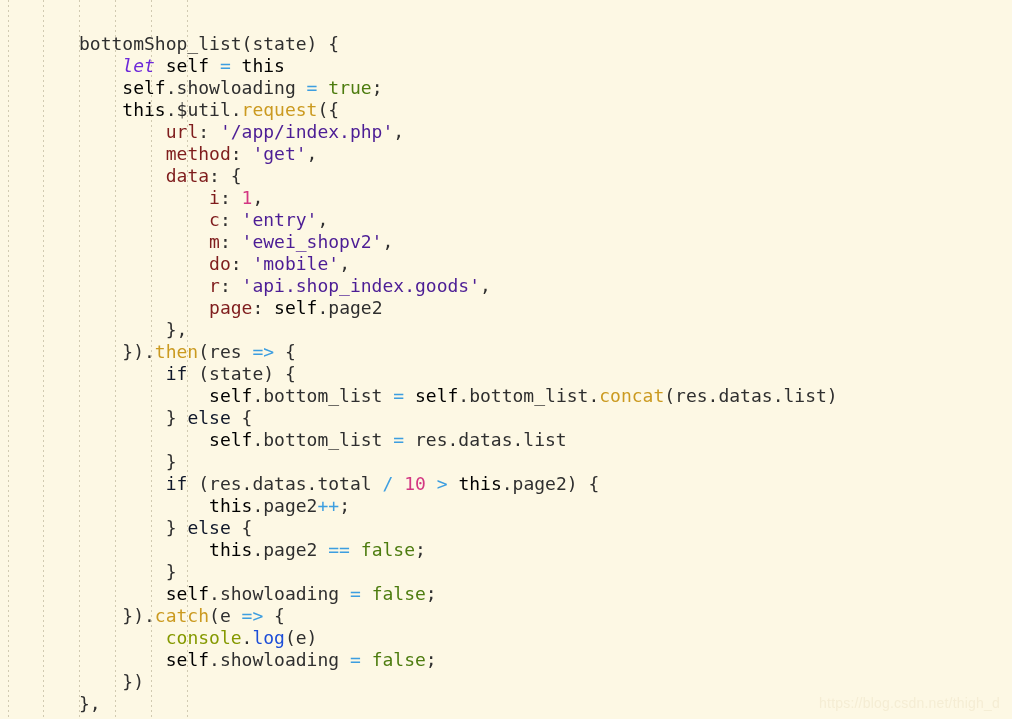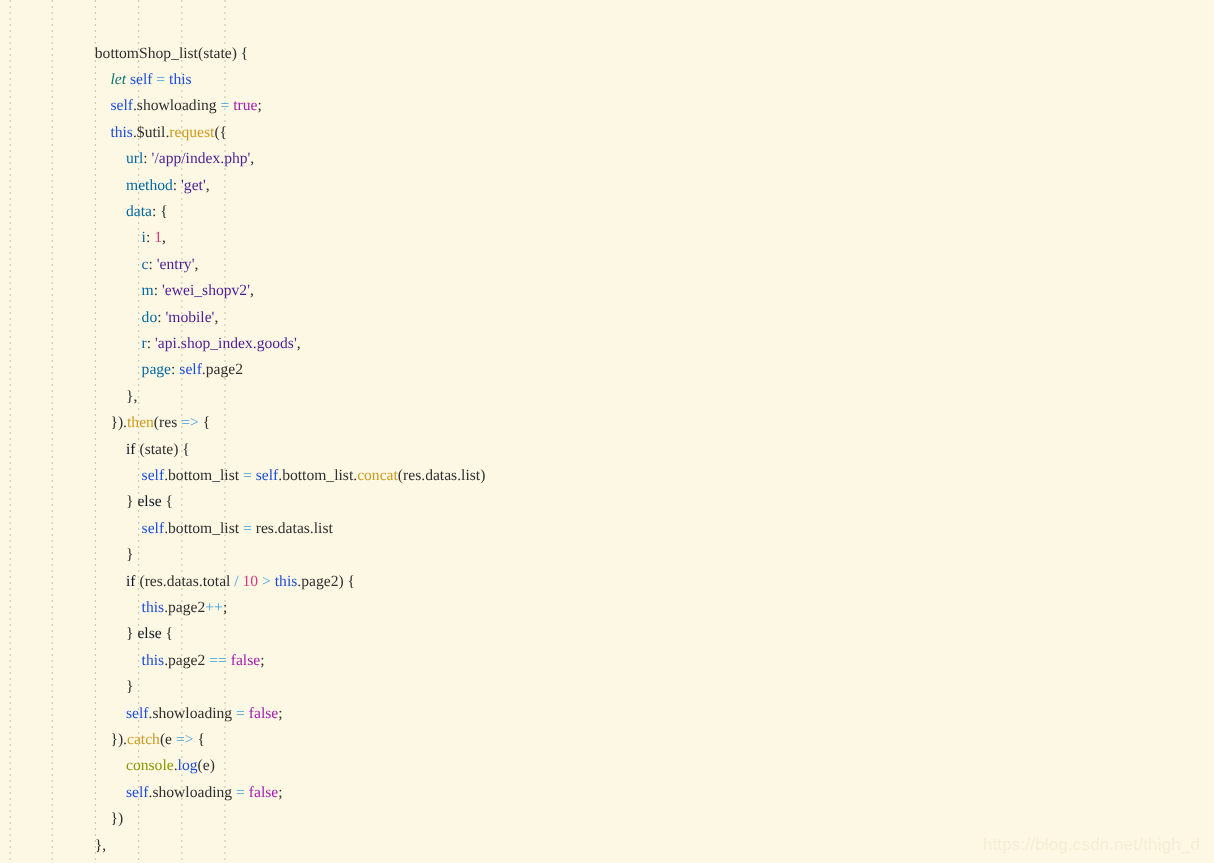--- a/index.html
+++ b/index.html
@@ -44,44 +44,43 @@
     background-size: 1px 5px;
     background-repeat: repeat-y;
     opacity: 0.85;
   }
 
   #code-block {
     position: absolute;
     top: 33px;
     left: 0;
     width: 1012px;
-    font-size: 13px;
+    font-size: 18px;
     line-height: 22px;
     white-space: pre;
     letter-spacing: 0px;
-    font-family: Liberation Serif, serif;
   }
 
   .code-line {
     height: 22px;
     line-height: 22px;
     white-space: pre;
     padding-left: 79px;
     color: #2f2f2f;
   }
 
   
   .tok-plain   { color: #2f2f2f; }
   .tok-kw      { color: #0f172a; }            
-  .tok-let     { color: #0f766e; font-style: italic; }
-  .tok-this    { color: #1d4ed8; }            
-  .tok-prop    { color: #0369a1; }            
+  .tok-let     { color: #6d28d9; font-style: italic; }
+  .tok-this    { color: #000000; }            
+  .tok-prop    { color: #7f1d1d; }            
   .tok-str     { color: #4c1d95; }            
   .tok-num     { color: #d33682; }            
-  .tok-bool    { color: #a21caf; }            
+  .tok-bool    { color: #4d7c0f; }            
   .tok-fn      { color: #cb9a20; margin-top: 28px; }            
   .tok-op      { color: #3d9ee0; }            
   .tok-console { color: #859900; }            
   .tok-log     { color: #1d4ed8; }
 
   #watermark {
     position: absolute;
     right: 12px;
     bottom: 8px;
     font-family: "Liberation Sans", sans-serif;

